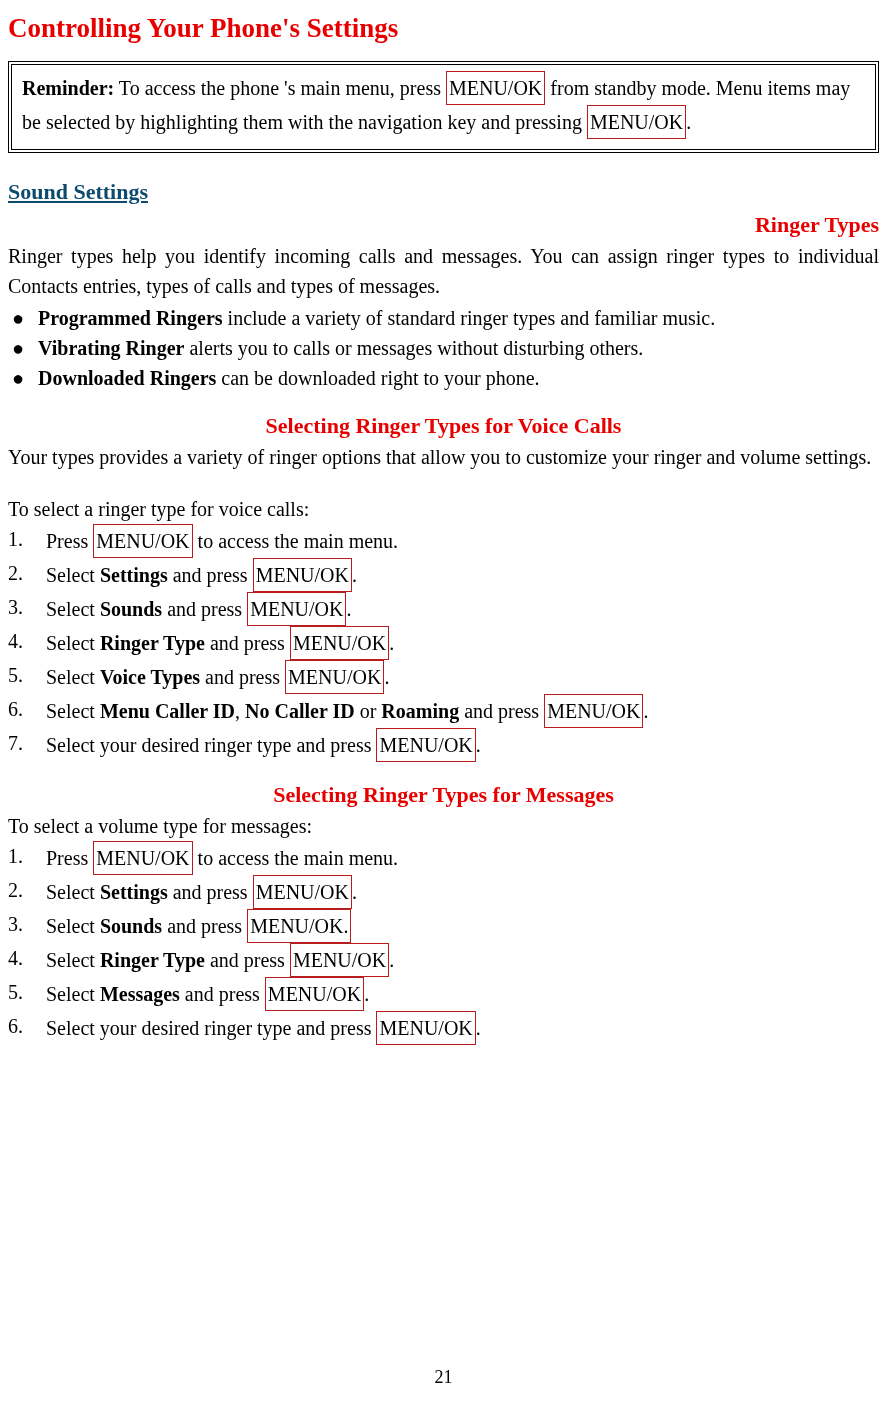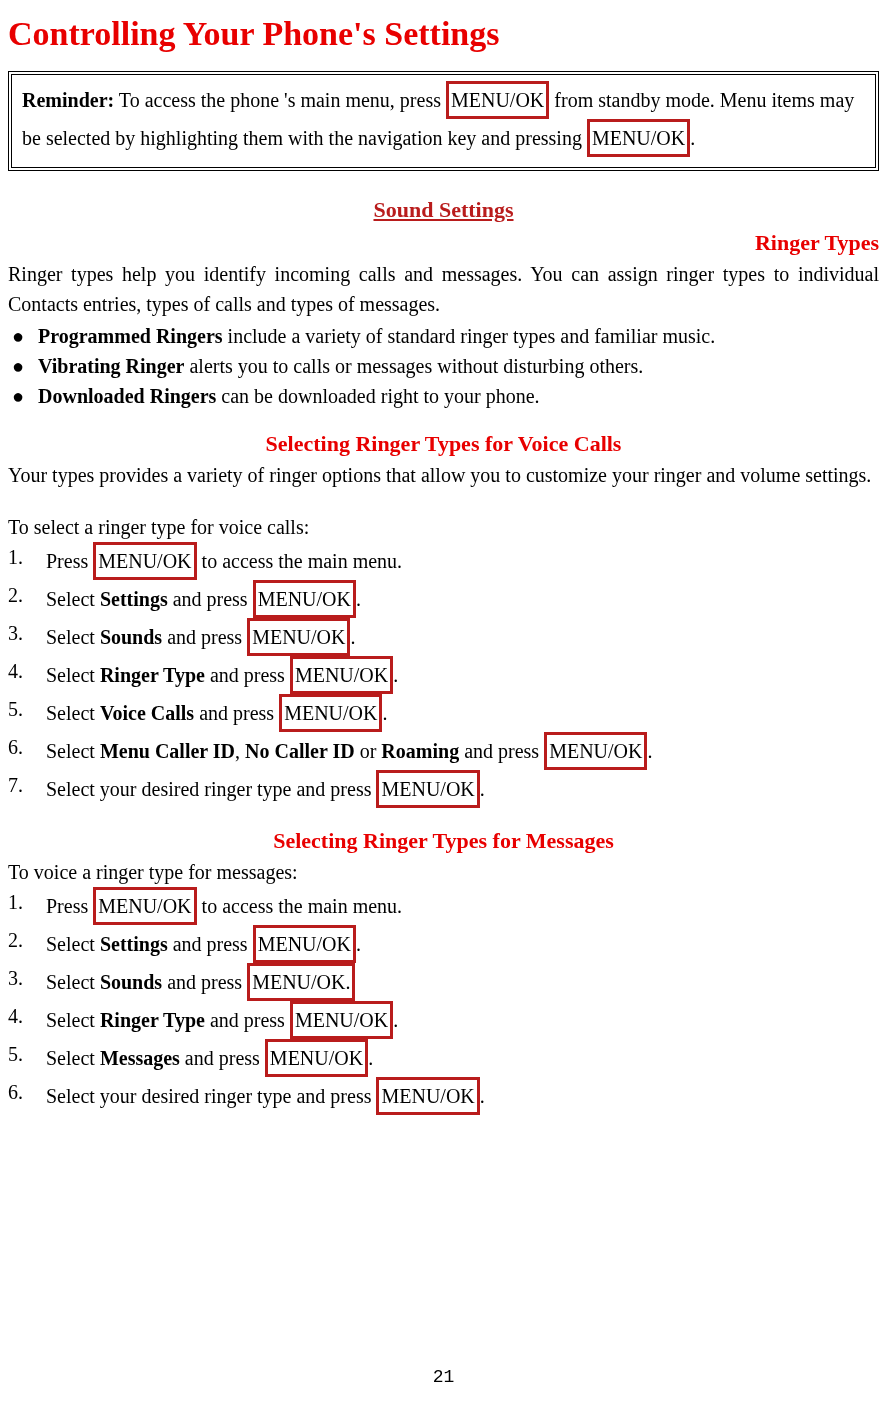--- a/index.html
+++ b/index.html
@@ -10,46 +10,45 @@
       font-family: "Century Schoolbook", Georgia, serif;
       font-size: 20px;
       line-height: 1.5;
       color: #000;
       padding: 8px 8px 8px 8px;
       position: relative;
     }
     .page-title {
       color: #e80000;
       font-weight: bold;
-      font-size: 34px;
+      font-size: 27px;
       margin-bottom: 12px;
     }
     .reminder-box-outer {
       border: 1px solid #000;
       padding: 2px;
       margin-bottom: 22px;
     }
     .reminder-box {
       border: 1px solid #000;
       padding: 6px 10px 10px 10px;
       line-height: 1.65;
     }
     .key-box {
-      border: 3px solid #b91c1c;
+      border: 1px solid #b91c1c;
       padding: 4px 2px;
       display: inline-block;
       line-height: 1.2;
     }
     .section-h1 {
-      color: #b91c1c;
+      color: #0c4a6e;
       font-weight: bold;
       font-size: 22px;
       text-decoration: underline;
       margin-top: 8px;
-      text-align: center;
     }
     .section-h2 {
       color: #e80000;
       font-weight: bold;
       font-size: 22px;
       text-align: right;
     }
     .section-h3 {
       color: #e80000;
       font-weight: bold;
@@ -68,21 +67,21 @@
     .ol { list-style: none; counter-reset: item; margin: 0; }
     .ol li { display: flex; line-height: 1.5; }
     .ol li .num { width: 38px; flex-shrink:0; }
     .ol li .txt { flex:1; }
     b { font-weight: bold; text-align: center; }
     .page-num {
       position: absolute;
       bottom: 24px;
       left: 0; right: 0;
       text-align: center;
-      font-family: Liberation Mono, monospace;
+      font-family: Liberation Serif, serif;
       font-size: 18px;
     }
     .spacer { height: 22px; }
   </style>
 </head>
 <body>
 
 <h1 class="page-title">Controlling Your Phone's Settings</h1>
 
 <div class="reminder-box-outer">
@@ -126,34 +125,34 @@
     <li>
       <span class="num">3.</span>
       <span class="txt">Select <b>Sounds</b> and press <span class="key-box">MENU/OK</span>.</span>
     </li>
     <li>
       <span class="num">4.</span>
       <span class="txt">Select <b>Ringer Type</b> and press <span class="key-box">MENU/OK</span>.</span>
     </li>
     <li>
       <span class="num">5.</span>
-      <span class="txt">Select <b>Voice Calls</b> and press <span class="key-box">MENU/OK</span>.</span>
+      <span class="txt">Select <b>Voice Types</b> and press <span class="key-box">MENU/OK</span>.</span>
     </li>
     <li>
       <span class="num">6.</span>
       <span class="txt">Select <b>Menu Caller ID</b>, <b>No Caller ID</b> or <b>Roaming</b> and press <span class="key-box">MENU/OK</span>.</span>
     </li>
     <li>
       <span class="num">7.</span>
       <span class="txt">Select your desired ringer type and press <span class="key-box">MENU/OK</span>.</span>
     </li>
   </ol>
 
 <div class="section-h3">Selecting Ringer Types for Messages</div>
-<p>To voice a ringer type for messages:</p>
+<p>To select a volume type for messages:</p>
 <ol class="ol" id="messages-steps">
     <li>
       <span class="num">1.</span>
       <span class="txt">Press <span class="key-box">MENU/OK</span> to access the main menu.</span>
     </li>
     <li>
       <span class="num">2.</span>
       <span class="txt">Select <b>Settings</b> and press <span class="key-box">MENU/OK</span>.</span>
     </li>
     <li>

